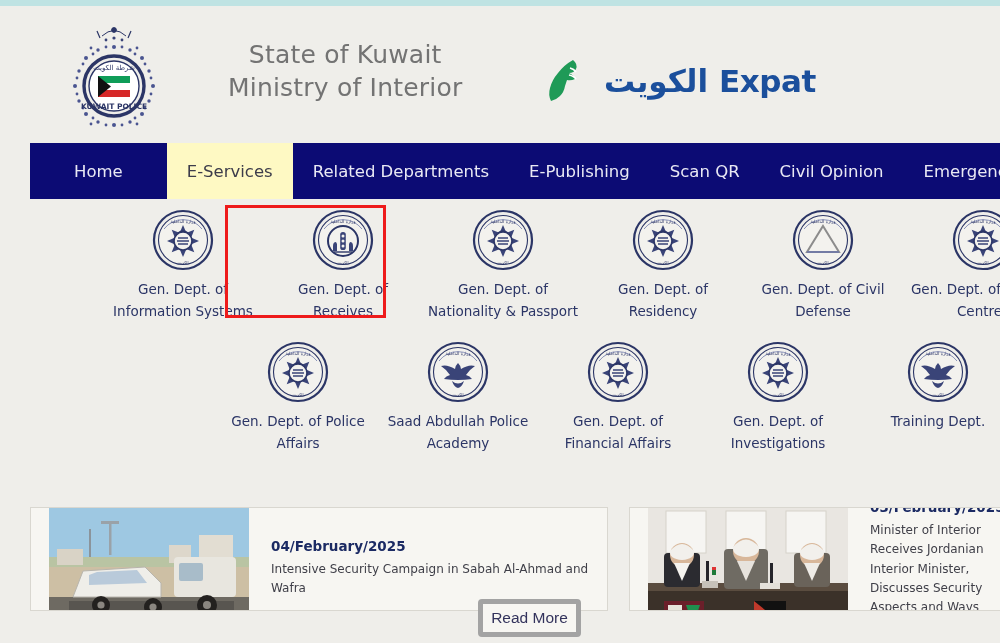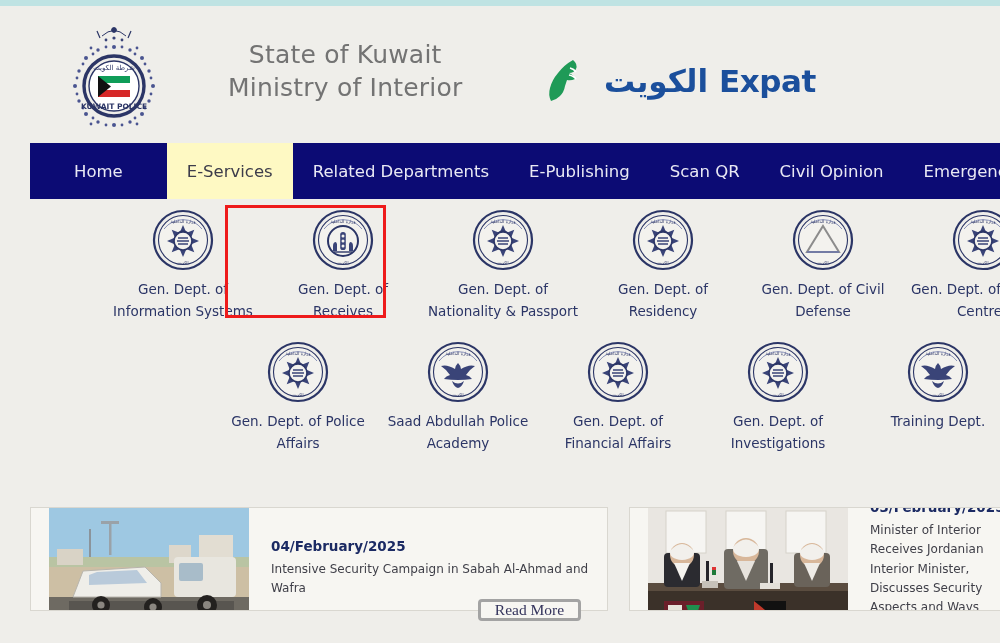--- a/index.html
+++ b/index.html
@@ -95,25 +95,25 @@
   .news-body { padding: 18px 14px 0 22px; flex: 1 1 auto; min-width: 0; }
   .news-date {
     color: #1b2a63; font-weight: bold; font-size: 13.5px; margin-bottom: 6px;
     font-family: "DejaVu Sans", sans-serif; white-space: nowrap;
   }
   .news-title {
     color: #3f3f48; font-size: 12px; line-height: 1.62;
     font-family: "DejaVu Sans", sans-serif;
   }
   .read-more {
-    position: absolute; left: 478px; top: 599px; width: 103px; height: 22px;
-    border: 3px solid #a3a3a3; border-radius: 4px; background: #f7f6f2;
+    position: absolute; left: 478px; top: 599px; width: 103px; height: 38px;
+    border: 5px solid #a3a3a3; border-radius: 4px; background: #f7f6f2;
     color: #33335c; font-size: 15.5px; cursor: pointer;
     display: flex; align-items: center; justify-content: center;
-    font-family: Liberation Serif, serif;
+    font-family: Liberation Sans, sans-serif;
   }
 </style>
 </head>
 <body>
 
 <div id="page">
 
   <div class="top-strip"></div>
 
   <div class="header">

